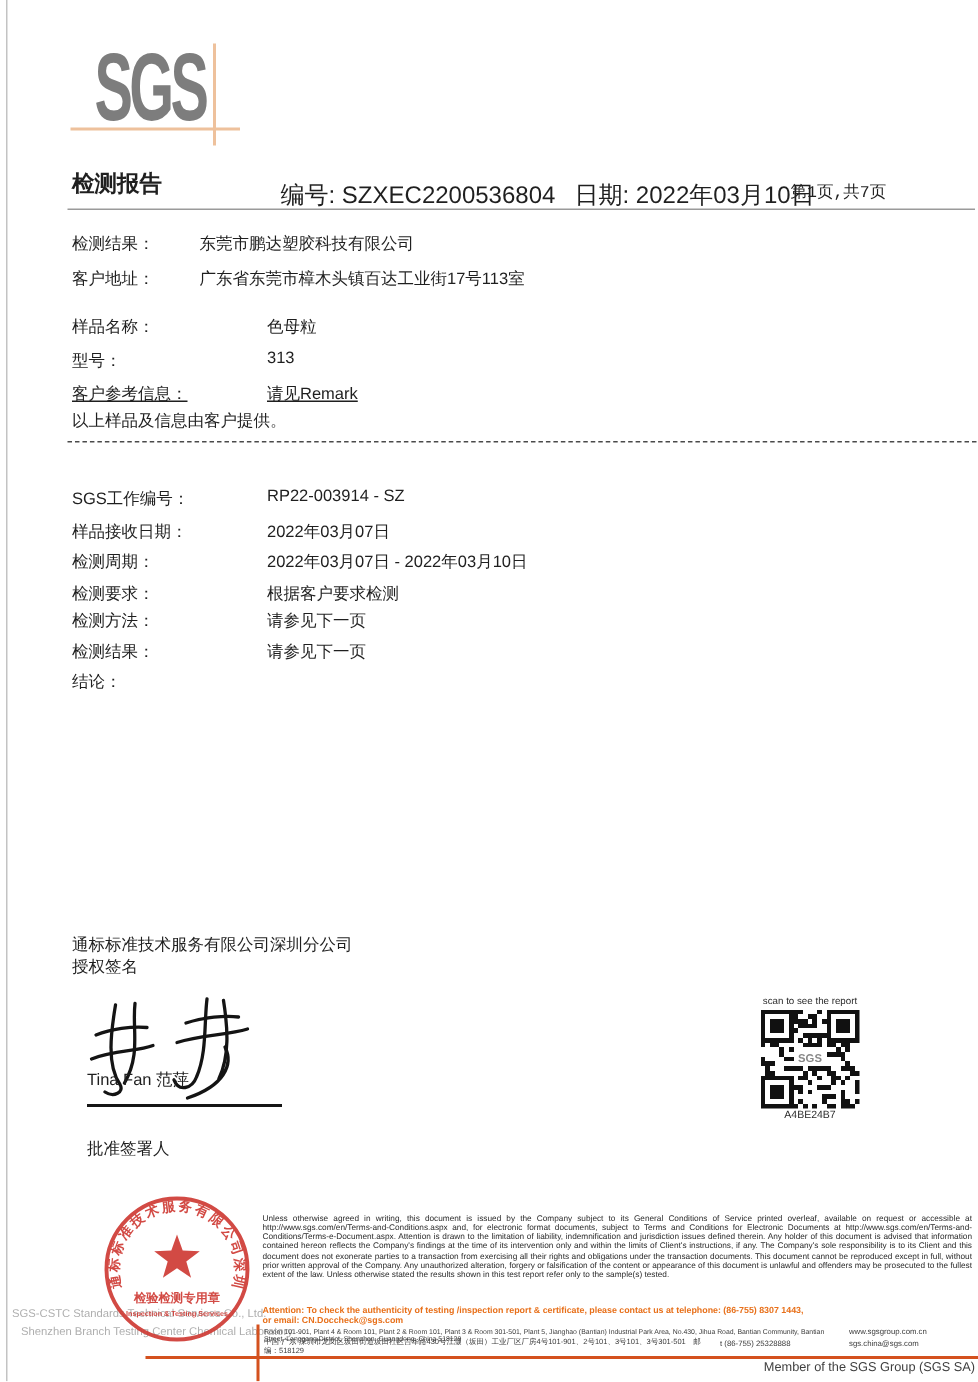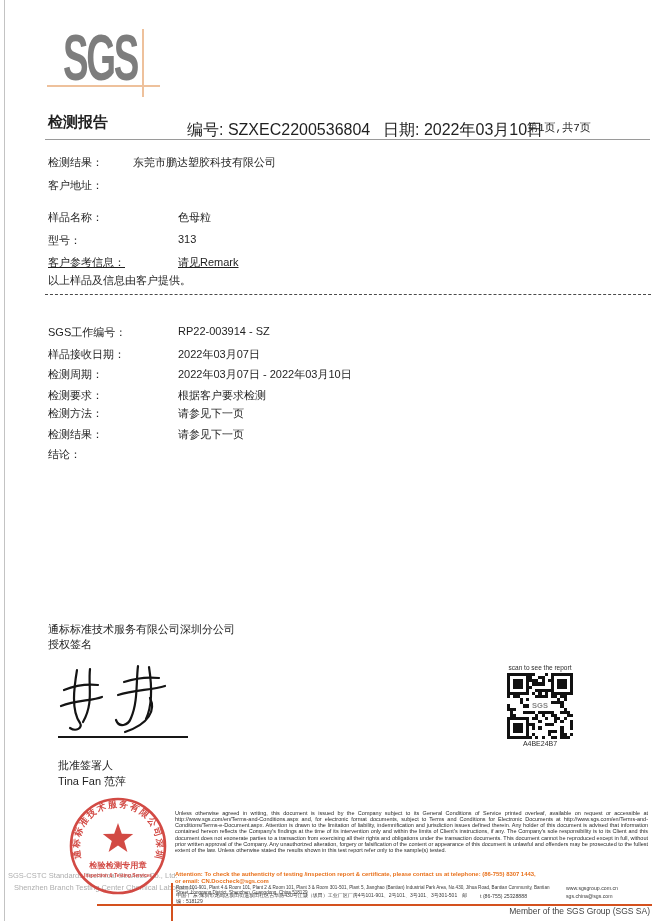--- a/index.html
+++ b/index.html
@@ -28,21 +28,21 @@
   .t-sn{top:210px;} .t-md{top:233px;} .t-ri{top:255px;text-decoration:underline;} .t-note{top:273px;}
   .dashline{position:absolute;left:45px;top:294px;width:606px;border-top:1px dashed #4a4a4a;}
   .t-j1{top:325px;} .t-j2{top:347px;} .t-j3{top:367px;} .t-j4{top:388px;} .t-j5{top:406px;} .t-j6{top:427px;}
   .t-cc{top:447px;}
   .conclusion{position:absolute;left:178px;top:447px;width:356px;font-size:11px;line-height:17.4px;
               white-space:normal;text-align:justify;}
   
   .t-co{top:622px;} .t-auth{top:637px;}
   .sig-svg{position:absolute;left:52px;top:660px;}
   .sig-line{position:absolute;left:58px;top:736px;width:130px;height:2px;background:#161616;}
-  .t-name{top:774px;left:58px;text-align:center;} .t-role{top:758px;left:58px;}
+  .t-name{top:712px;left:58px;text-align:center;} .t-role{top:758px;left:58px;}
   
   .qr-caption{position:absolute;left:500px;top:664px;width:80px;text-align:center;font-size:6.5px;color:#2b2b2b;}
   .qr-svg{position:absolute;left:507px;top:673px;}
   .qr-code{position:absolute;left:500px;top:740px;width:80px;text-align:center;font-size:7px;color:#2b2b2b;}
   
   .co-gray1{position:absolute;left:8px;top:871px;font-size:7.5px;color:#aeaeae;}
   .co-gray2{position:absolute;left:14px;top:883px;font-size:7.5px;color:#aeaeae;}
   .stamp-svg{position:absolute;left:64px;top:792px;opacity:.92;}
   .disclaimer{position:absolute;left:175px;top:810px;width:473px;font-size:5.5px;line-height:6.15px;
               color:#2a2a2a;text-align:justify;white-space:normal;}
@@ -70,20 +70,21 @@
 
   <div class="abs title">检测报告</div>
   <div class="abs h-no"><span>编号:</span>&nbsp;<span>SZXEC2200536804</span></div>
   <div class="abs h-date"><span>日期:</span>&nbsp;<span>2022年03月10日</span></div>
   <div class="abs h-page">第1页,共7页</div>
   <div class="header-rule"></div>
 
   <span class="abs lbl l t-cn">检测结果：</span>
   <span class="abs val vA t-cn">东莞市鹏达塑胶科技有限公司</span>
   <span class="abs lbl l t-ca">客户地址：</span>
+  <span class="abs val vA t-ca">广东省东莞市樟木头镇百达工业街17号113室</span>
 
   <span class="abs lbl l t-sn">样品名称：</span>
   <span class="abs val vB t-sn">色母粒</span>
   <span class="abs lbl l t-md">型号：</span>
   <span class="abs val vB t-md">313</span>
   <span class="abs lbl l t-ri">客户参考信息：</span>
   <span class="abs val vB t-ri">请见Remark</span>
   <span class="abs lbl l t-note">以上样品及信息由客户提供。</span>
 
   <div class="dashline"></div>

